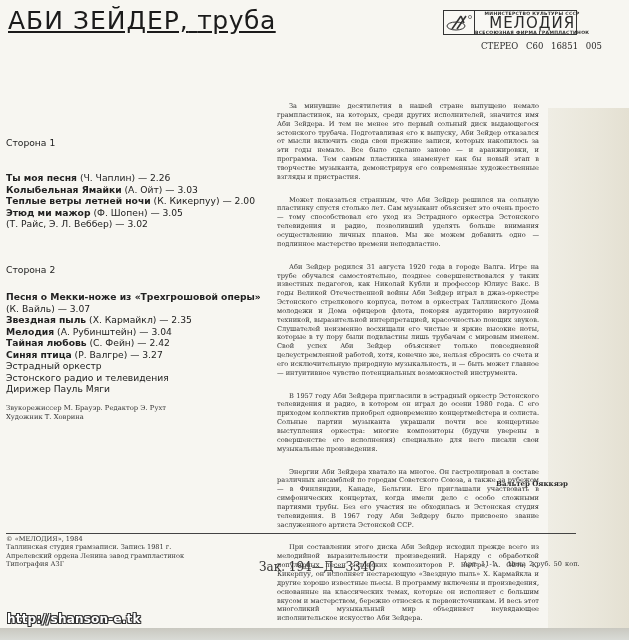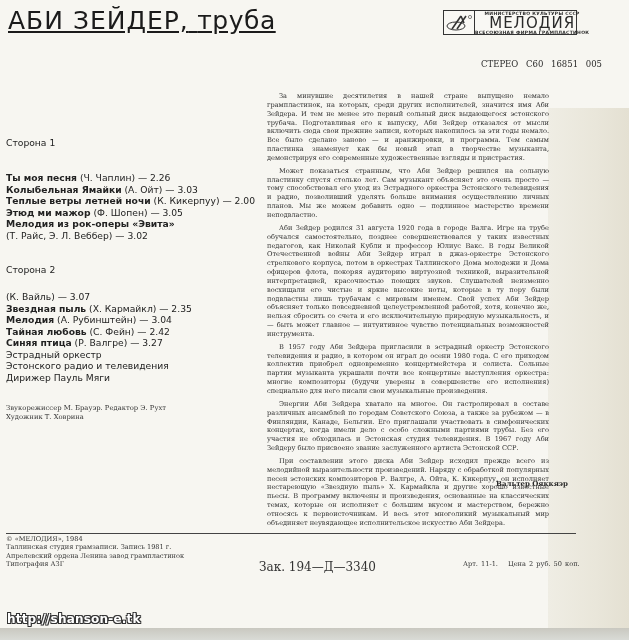--- a/index.html
+++ b/index.html
@@ -28,34 +28,34 @@
     border: 1.5px solid #333; box-sizing: border-box; display: flex;
     background: #f9f8f4;
   }
   .logo .mark {
     width: 36px; border-right: 1.5px solid #333; display: flex; align-items: center; justify-content: center;
   }
   .logo .words { flex: 1; display: flex; flex-direction: column; align-items: center; justify-content: center; }
   .logo .small { font-family: "DejaVu Sans", sans-serif; font-size: 4.5px; font-weight: bold; letter-spacing: 0.3px; line-height: 5px; white-space: nowrap; }
   .logo .big { font-family: "DejaVu Sans", sans-serif; font-size: 15px; line-height: 14px; letter-spacing: 1px; }
   .catalog {
-    position: absolute; left: 481px; top: 41px; font-size: 8.5px; word-spacing: 5px; white-space: nowrap; margin-top: 18px;
+    position: absolute; left: 481px; top: 41px; font-size: 8.5px; word-spacing: 5px; white-space: nowrap;
   }
   .left-col {
     position: absolute; left: 6px; font-family: "DejaVu Sans", sans-serif; font-size: 9.2px; color: #222;
   }
   .side-label { position: absolute; left: 6px; font-family: "DejaVu Sans", sans-serif; font-size: 9.2px; color: #222; }
   .track { line-height: 11.5px; white-space: nowrap; }
   .track b { font-weight: bold; margin-top: 17px; }
   .credits { position: absolute; left: 6px; top: 404px; font-size: 6.8px; line-height: 9px; color: #333; }
   .article {
     position: absolute; left: 263px; top: 88px; width: 290px;
     font-size: 6.6px; line-height: 8.85px; text-align: justify; color: #2e2e2e;
   }
-  .article p { margin: 4px; text-indent: 12px; }
+  .article p { margin: 14px; text-indent: 12px; }
   .signature { position: absolute; left: 496px; top: 479px; font-size: 7px; font-weight: bold; color: #2a2a2a; }
   .rule { position: absolute; left: 6px; top: 533px; width: 570px; height: 1px; background: #444; }
   .imprint { position: absolute; left: 6px; top: 535px; font-size: 6.6px; line-height: 8.3px; color: #333; }
   .order { position: absolute; left: 259px; top: 560px; font-size: 12px; color: #333; }
   .price { position: absolute; left: 463px; top: 560px; font-size: 6.6px; color: #333; word-spacing: 1px; white-space: nowrap; }
   .price .gap { display: inline-block; width: 10px; }
   .watermark {
     position: absolute; left: 7px; top: 612px; font-family: "DejaVu Sans", sans-serif; font-weight: bold;
     font-size: 12px; color: #fff; letter-spacing: 0.2px;
     text-shadow: -1px -1px 0 #333, 1px -1px 0 #333, -1px 1px 0 #333, 1px 1px 0 #333, 0 1px 0 #333, 1px 0 0 #333;
@@ -93,27 +93,27 @@
   <span>С60 16851 005</span>
 </div>
 
 <div class="side-label" style="top:137px">Сторона 1</div>
 
 <div class="left-col" style="top:172px">
   <div class="track"><b>Ты моя песня</b> <span>(Ч. Чаплин) — 2.26</span></div>
   <div class="track"><b>Колыбельная Ямайки</b> <span>(А. Ойт) — 3.03</span></div>
   <div class="track"><b>Теплые ветры летней ночи</b> <span>(К. Кикерпуу) — 2.00</span></div>
   <div class="track"><b>Этюд ми мажор</b> <span>(Ф. Шопен) — 3.05</span></div>
-  <div class="track"><b>Мелодия из рок-оперы «Эвита»</b></div>
   <div class="track"><span>(Т. Райс, Э. Л. Веббер) — 3.02</span></div>
 </div>
 
 <div class="side-label" style="top:264px">Сторона 2</div>
 
 <div class="left-col" style="top:291px">
+  <div class="track"><b>Песня о Мекки-ноже из «Трехгрошовой оперы»</b></div>
   <div class="track"><span>(К. Вайль) — 3.07</span></div>
   <div class="track"><b>Звездная пыль</b> <span>(Х. Кармайкл) — 2.35</span></div>
   <div class="track"><b>Мелодия</b> <span>(А. Рубинштейн) — 3.04</span></div>
   <div class="track"><b>Тайная любовь</b> <span>(С. Фейн) — 2.42</span></div>
   <div class="track"><b>Синяя птица</b> <span>(Р. Валгре) — 3.27</span></div>
   <div class="track">Эстрадный оркестр</div>
   <div class="track">Эстонского радио и телевидения</div>
   <div class="track">Дирижер Пауль Мяги</div>
 </div>
 

